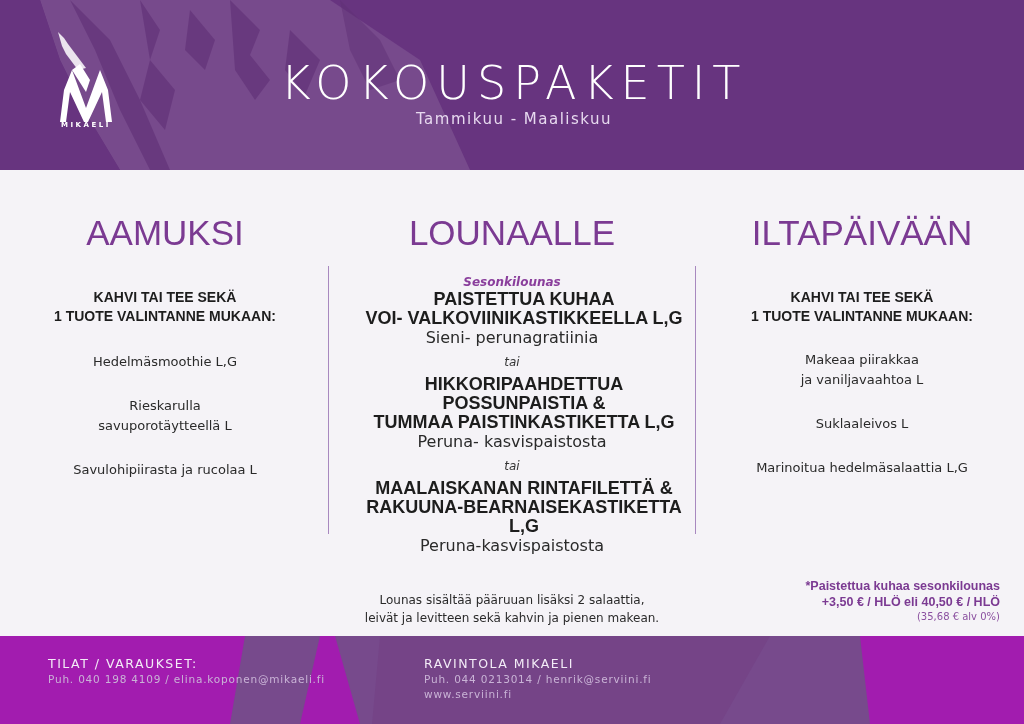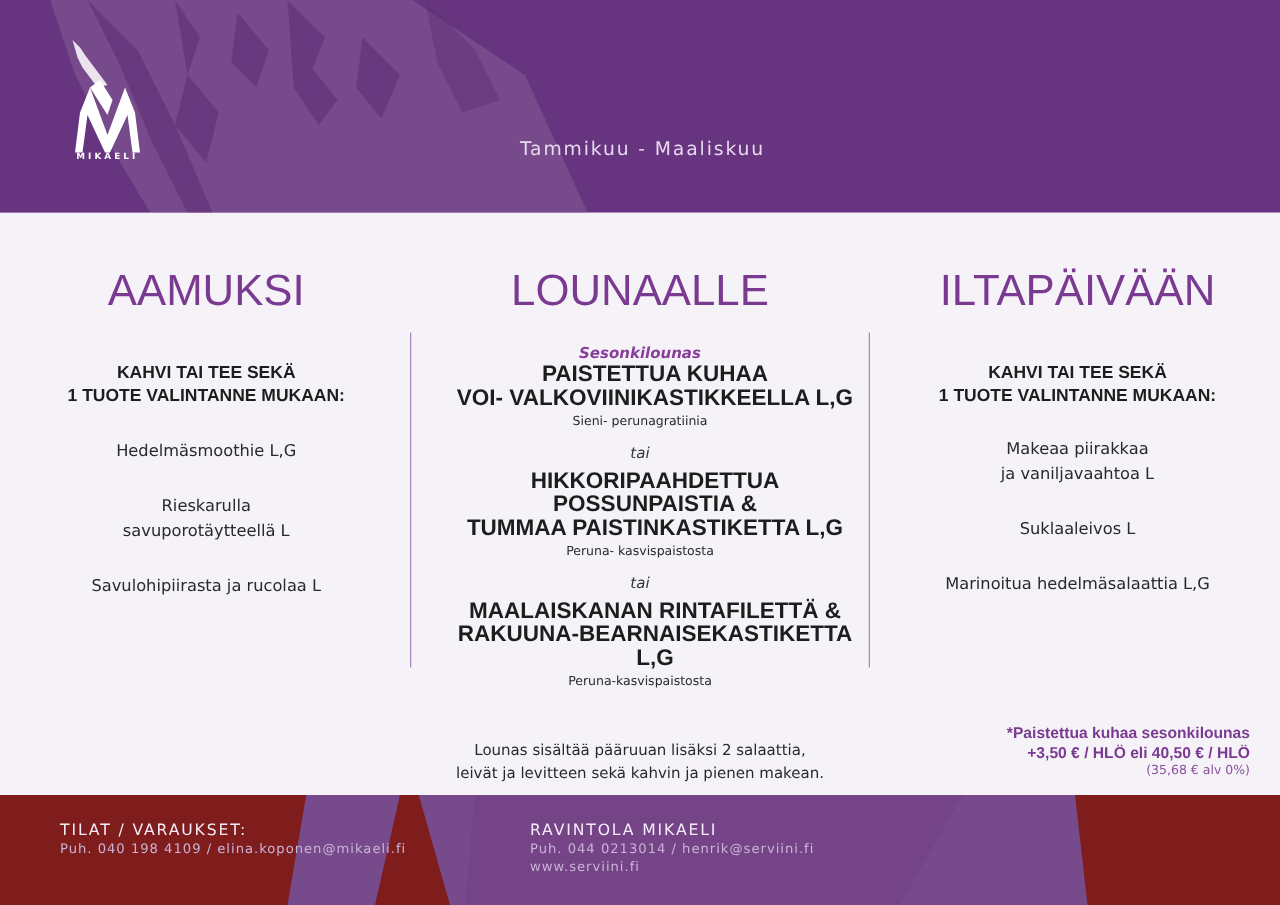--- a/index.html
+++ b/index.html
@@ -22,29 +22,29 @@
 
   .col-title { color: #7b3a92; font-family: "Liberation Sans", sans-serif; font-size: 35px; font-weight: normal; letter-spacing: 0px; height: 70px; line-height: 66px; }
 
   .divider { position: absolute; top: 266px; width: 1px; height: 268px; background: #a888bf; }
 
   .lead { font-family: "Liberation Sans", sans-serif; font-weight: bold; font-size: 14px; line-height: 19px; color: #1d1d1d; }
   .item { font-family: "DejaVu Sans", sans-serif; font-size: 13px; line-height: 20px; color: #2a2a2a; }
 
   .season { font-family: "DejaVu Sans", sans-serif; font-style: italic; font-weight: bold; font-size: 12px; color: #8a3e9c; line-height: 16px; }
   .dish { font-family: "Liberation Sans", sans-serif; font-weight: bold; font-size: 18px; line-height: 19px; color: #1d1d1d; padding-left: 24px; }
-  .side { font-size: 10px; line-height: 19px; color: #2a2a2a; }
+  .side { font-size: 16px; line-height: 19px; color: #2a2a2a; }
   .or { font-style: italic; font-size: 12px; color: #333; line-height: 18px; }
   .note { font-size: 12px; line-height: 18px; color: #2a2a2a; }
 
   .supp { position: absolute; right: 24px; top: 578px; text-align: right; color: #7b3a92; }
   .supp .l1, .supp .l2 { font-family: "Liberation Sans", sans-serif; font-weight: bold; font-size: 12.5px; line-height: 16px; }
   .supp .l3 { font-size: 10px; line-height: 14px; color: #8a4f9f; }
 
-  .footer { position: absolute; left: 0; top: 636px; width: 1024px; height: 88px; background: #7f1d1d; overflow: hidden; }
+  .footer { position: absolute; left: 0; top: 636px; width: 1024px; height: 88px; background: #a21caf; overflow: hidden; }
   .footer-shapes { position: absolute; left: 0; top: 0; width: 1024px; height: 88px; }
   .fblock { position: absolute; top: 20px; color: #fff; }
   .fblock .h { font-size: 12.5px; letter-spacing: 1.5px; line-height: 16px; color: #f3ecf7; }
   .fblock .s { font-size: 10.5px; letter-spacing: 0.8px; line-height: 15px; color: #c9b3d6; }
 </style>
 </head>
 <body>
 
 <div class="header">
   <svg class="header-texture" viewBox="0 0 600 170" preserveAspectRatio="none">
@@ -58,20 +58,21 @@
     <path d="M0 0 L40 0 L60 60 L90 120 L120 170 L0 170 Z" fill="#67347f"></path>
   </svg>
 
   <svg class="logo" viewBox="0 0 72 100">
     <path d="M8 2 L14 8 L18 14 L24 22 L30 30 L36 38 L28 40 L22 32 L16 24 L12 16 Z" fill="#fff" opacity="0.85"></path>
     <path d="M14 60 L22 40 L36 78 L50 40 L58 60 L62 92 L56 92 L52 62 L38 92 L34 92 L20 62 L16 92 L10 92 Z" fill="#fff"></path>
     <path d="M22 40 L30 34 L40 50 L36 62 Z" fill="#fff"></path>
   </svg>
   <div class="logo-text">MIKAELI</div>
 
+  <h1 class="title">KOKOUSPAKETIT</h1>
   <div class="subtitle">Tammikuu - Maaliskuu</div>
 </div>
 
 <div class="col col-left">
   <h2 class="col-title">AAMUKSI</h2>
   <div style="margin-top:18px;">
     <div class="lead">KAHVI TAI TEE SEKÄ</div>
     <div class="lead">1 TUOTE VALINTANNE MUKAAN:</div>
   </div>
   <div style="margin-top:26px;">

